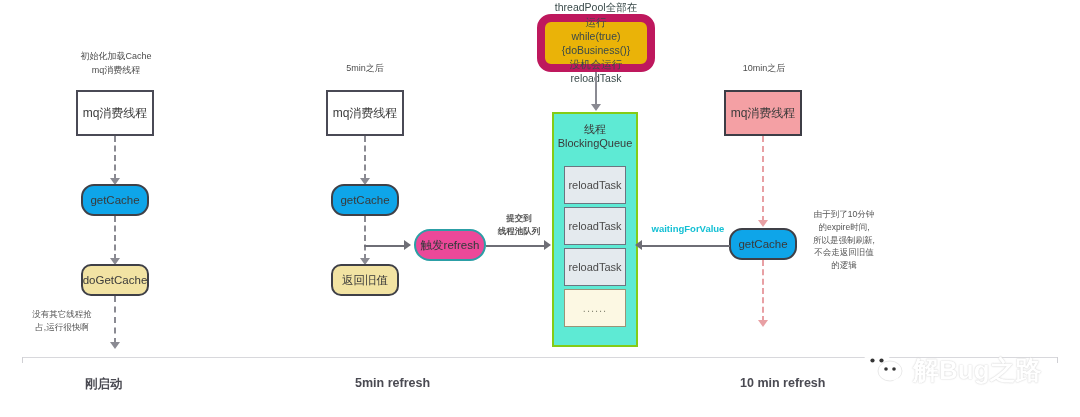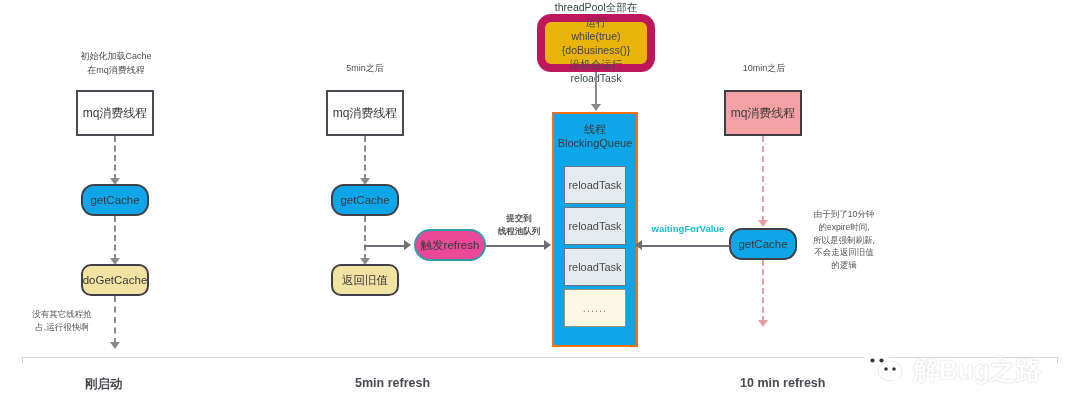--- a/index.html
+++ b/index.html
@@ -48,22 +48,22 @@
     line-height: 1.35;
     display: flex; align-items: center; justify-content: center;
     text-align: center;
     padding: 4px 6px;
     white-space: pre-line;
   }
 
   
   .queue-box {
     position: absolute;
-    border: 2px solid #f97316;
-    background: #0ea5e9;
+    border: 2px solid #84cc16;
+    background: #5eead4;
   }
   .queue-title {
     position: absolute; left: 0; right: 0; top: 8px;
     text-align: center; font-size: 11px; color: #3a3a3a; line-height: 1.3;
     white-space: pre-line;
   }
   .queue-item {
     position: absolute; left: 10px; right: 10px;
     height: 38px;
     border: 1.5px solid #6b7580;
@@ -130,21 +130,21 @@
   .wm-text { font-size: 26px; color: #ffffff; font-weight: bold;
              text-shadow: 0 0 1px #cfcfcf, 0 0 2px #d8d8d8; opacity: .95; }
   .wm-icon { opacity: .95; }
 </style>
 </head>
 <body>
 
 <div id="stage">
 
   <div class="col-head" style="left:46px; top:50px; width:140px;">初始化加载Cache
-在mq消费线程</div>
+mq消费线程</div>
 
   <div class="node rect" style="left:76px; top:90px; width:78px; height:46px;">mq消费线程</div>
 
   <div class="dash-v" style="left:114px; top:136px; height:44px;"></div>
   <div class="arrow-down gray" style="left:110px; top:178px;"></div>
 
   <div class="node pill green" style="left:81px; top:184px; width:68px; height:32px;">getCache</div>
 
   <div class="dash-v" style="left:114px; top:216px; height:44px;"></div>
   <div class="arrow-down gray" style="left:110px; top:258px;"></div>

